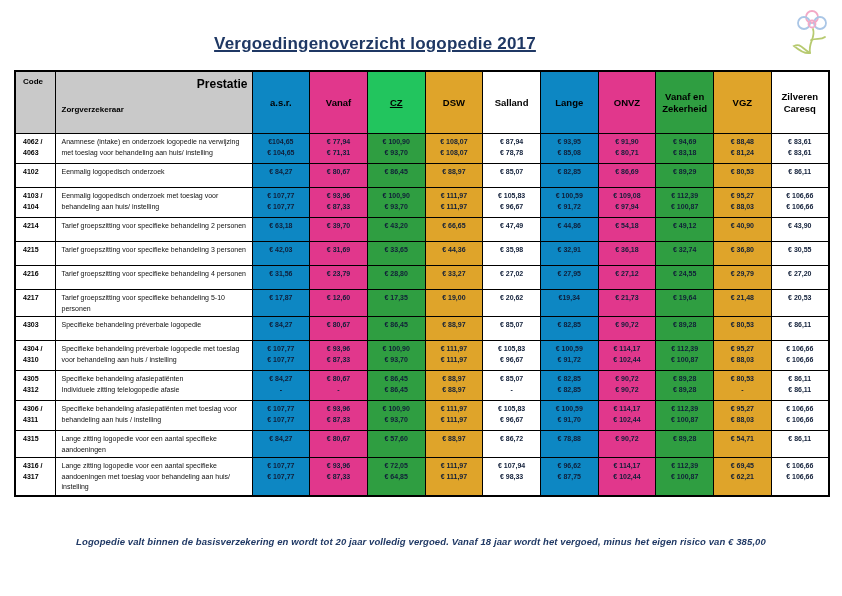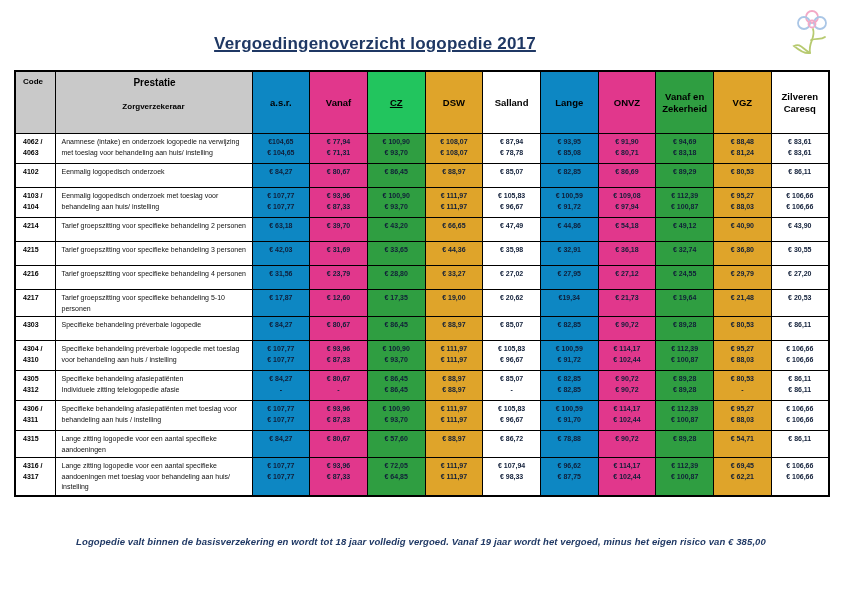--- a/index.html
+++ b/index.html
@@ -20,22 +20,22 @@
   .flower{margin-left:2px;}
   
   table.tariff{
     position:absolute;top:70px;left:14px;width:814px;
     border-collapse:collapse;table-layout:fixed;border:2px solid #000;
   }
   .tariff th,.tariff td{border:1.5px solid #000;overflow:hidden;}
   thead th{height:56px;}
   .code-h{background:#c9c9c9;font-size:8px;font-weight:bold;text-align:left;vertical-align:top;padding:5px 2px 0 7px;}
   .prest-h{background:#c9c9c9;vertical-align:top;padding:5px 4px 0 6px;}
-  .prest-h .p1{font-size:10px;font-weight:bold;text-align:center;}
-  .prest-h .p2{font-size:8px;font-weight:bold;text-align:center;margin-top:14px;padding-right:2px;}
+  .prest-h .p1{font-size:12px;font-weight:bold;text-align:right;}
+  .prest-h .p2{font-size:8px;font-weight:bold;text-align:left;margin-top:14px;padding-right:2px;}
   .ins-h{font-size:9.5px;font-weight:bold;text-align:center;vertical-align:middle;padding:2px 1px;line-height:1.2;}
   td.code{font-size:7px;font-weight:bold;vertical-align:top;text-align:left;
     padding:3px 1px 2px 7px;white-space:pre-line;line-height:1.55;}
   td.prest{font-size:7px;vertical-align:top;text-align:left;
     padding:3px 5px 2px 6px;white-space:pre-line;line-height:1.5;color:#111;}
   td.val{font-size:7px;font-weight:bold;vertical-align:top;text-align:center;
     padding:3px 1px 2px 1px;white-space:pre-line;line-height:1.55;color:#101e38;}
   tr.double{height:30px;}
   tr.single{height:24px;}
   .footer{
@@ -333,13 +333,13 @@
         <td class="val" style="background-color: rgb(47, 158, 65);">€ 112,39
 € 100,87</td>
         <td class="val" style="background-color: rgb(223, 164, 42);">€ 69,45
 € 62,21</td>
         <td class="val" style="background-color: rgb(255, 255, 255);">€ 106,66
 € 106,66</td>
       </tr>
     </tbody>
 </table>
 
-<div class="footer">Logopedie valt binnen de basisverzekering en wordt tot 18 jaar volledig vergoed. Vanaf 19 jaar wordt het vergoed, minus het eigen risico van € 385,00</div>
+<div class="footer">Logopedie valt binnen de basisverzekering en wordt tot 20 jaar volledig vergoed. Vanaf 18 jaar wordt het vergoed, minus het eigen risico van € 385,00</div>
 
 </body></html>

